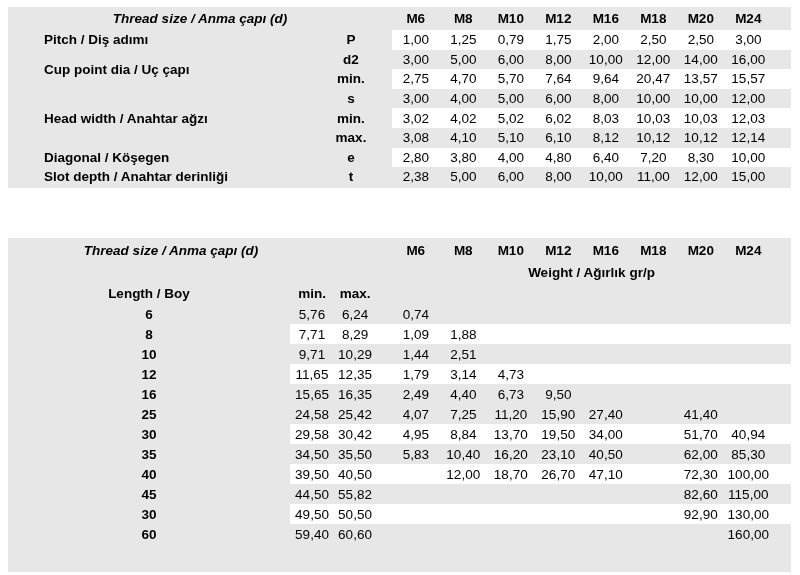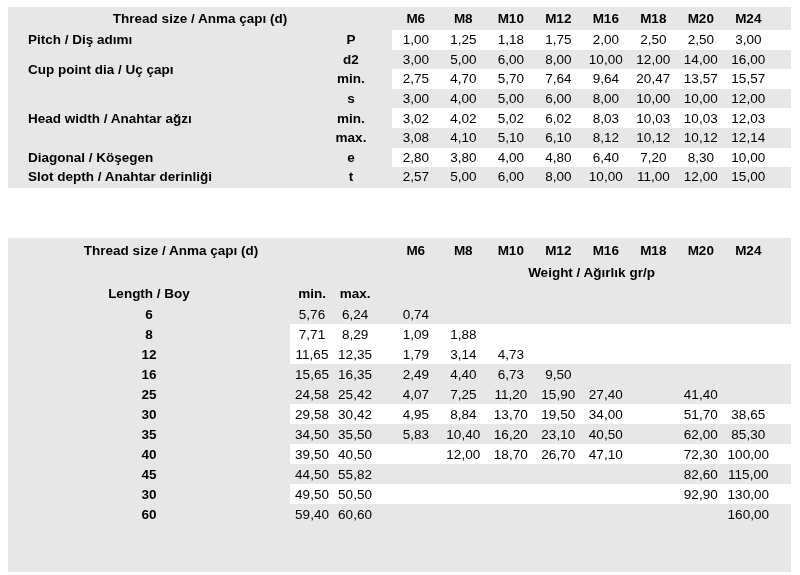--- a/index.html
+++ b/index.html
@@ -30,22 +30,22 @@
   
   .gray { background: #e7e7e7; }
 
   .t1 thead tr { height: 23px; }
   .t1 tbody tr { height: 19.6px; }
   .t2 thead tr.rA { height: 24px; }
   .t2 thead tr.rB { height: 21px; }
   .t2 thead tr.rC { height: 21px; }
   .t2 tbody tr { height: 20px; }
 
-  .row-label { text-align: left; padding-left: 20px; }
-  .t1-title, .t2-title { text-align: center; }
+  .row-label { text-align: left; padding-left: 36px; }
+  .t1-title, .t2-title { text-align: center; font-style: italic; }
 </style>
 </head>
 <body>
 
 <div class="page">
 
   <div class="panel panel-top">
     <table class="t1">
       <colgroup>
         <col style="width:310px">
@@ -75,21 +75,21 @@
           <th></th>
         </tr>
       </thead>
       <tbody id="t1-body">
           <tr class="stripe">
             <th class="row-label gray">Pitch / Diş adımı</th>
             <th class="gray">P</th>
             <td class="gray"></td>
             <td>1,00</td>
             <td>1,25</td>
-            <td>1,18</td>
+            <td>0,79</td>
             <td>1,75</td>
             <td>2,00</td>
             <td>2,50</td>
             <td>2,50</td>
             <td>3,00</td>
             <td></td>
           </tr>
           <tr>
             <th class="row-label gray" rowspan="2">Cup point dia / Uç çapı</th>
             <th class="gray">d2</th>
@@ -168,21 +168,21 @@
             <td>6,40</td>
             <td>7,20</td>
             <td>8,30</td>
             <td>10,00</td>
             <td></td>
           </tr>
           <tr>
             <th class="row-label gray">Slot depth / Anahtar derinliği</th>
             <th class="gray">t</th>
             <td class="gray"></td>
-            <td>2,57</td>
+            <td>2,38</td>
             <td>5,00</td>
             <td>6,00</td>
             <td>8,00</td>
             <td>10,00</td>
             <td>11,00</td>
             <td>12,00</td>
             <td>15,00</td>
             <td></td>
           </tr>
         </tbody>
@@ -257,20 +257,35 @@
             <td>1,09</td>
             <td>1,88</td>
             <td></td>
             <td></td>
             <td></td>
             <td></td>
             <td></td>
             <td></td>
             <td></td>
           </tr>
+          <tr>
+            <th class="gray">10</th>
+            <td>9,71</td>
+            <td>10,29</td>
+            <td></td>
+            <td>1,44</td>
+            <td>2,51</td>
+            <td></td>
+            <td></td>
+            <td></td>
+            <td></td>
+            <td></td>
+            <td></td>
+            <td></td>
+          </tr>
           <tr class="stripe">
             <th class="gray">12</th>
             <td>11,65</td>
             <td>12,35</td>
             <td></td>
             <td>1,79</td>
             <td>3,14</td>
             <td>4,73</td>
             <td></td>
             <td></td>
@@ -314,21 +329,21 @@
             <td>29,58</td>
             <td>30,42</td>
             <td></td>
             <td>4,95</td>
             <td>8,84</td>
             <td>13,70</td>
             <td>19,50</td>
             <td>34,00</td>
             <td></td>
             <td>51,70</td>
-            <td>38,65</td>
+            <td>40,94</td>
             <td></td>
           </tr>
           <tr>
             <th class="gray">35</th>
             <td>34,50</td>
             <td>35,50</td>
             <td></td>
             <td>5,83</td>
             <td>10,40</td>
             <td>16,20</td>

